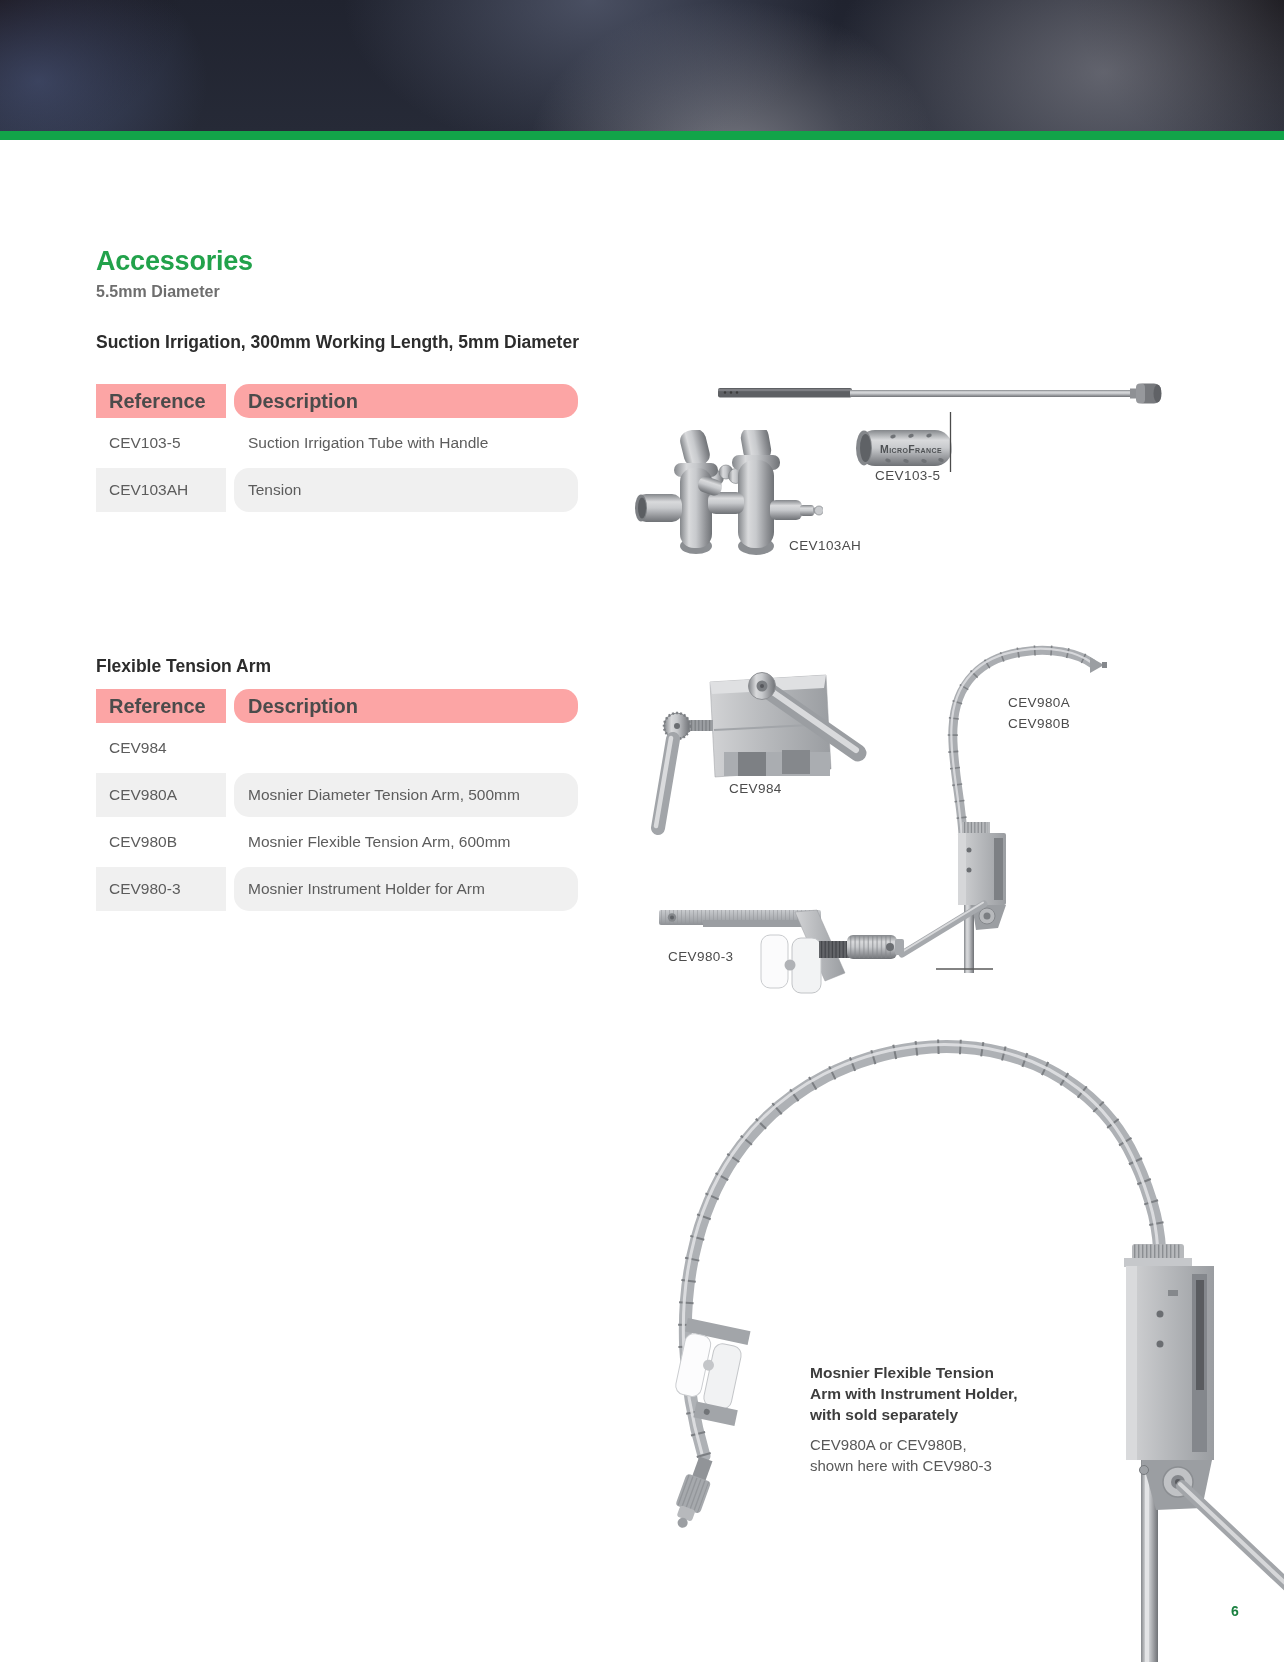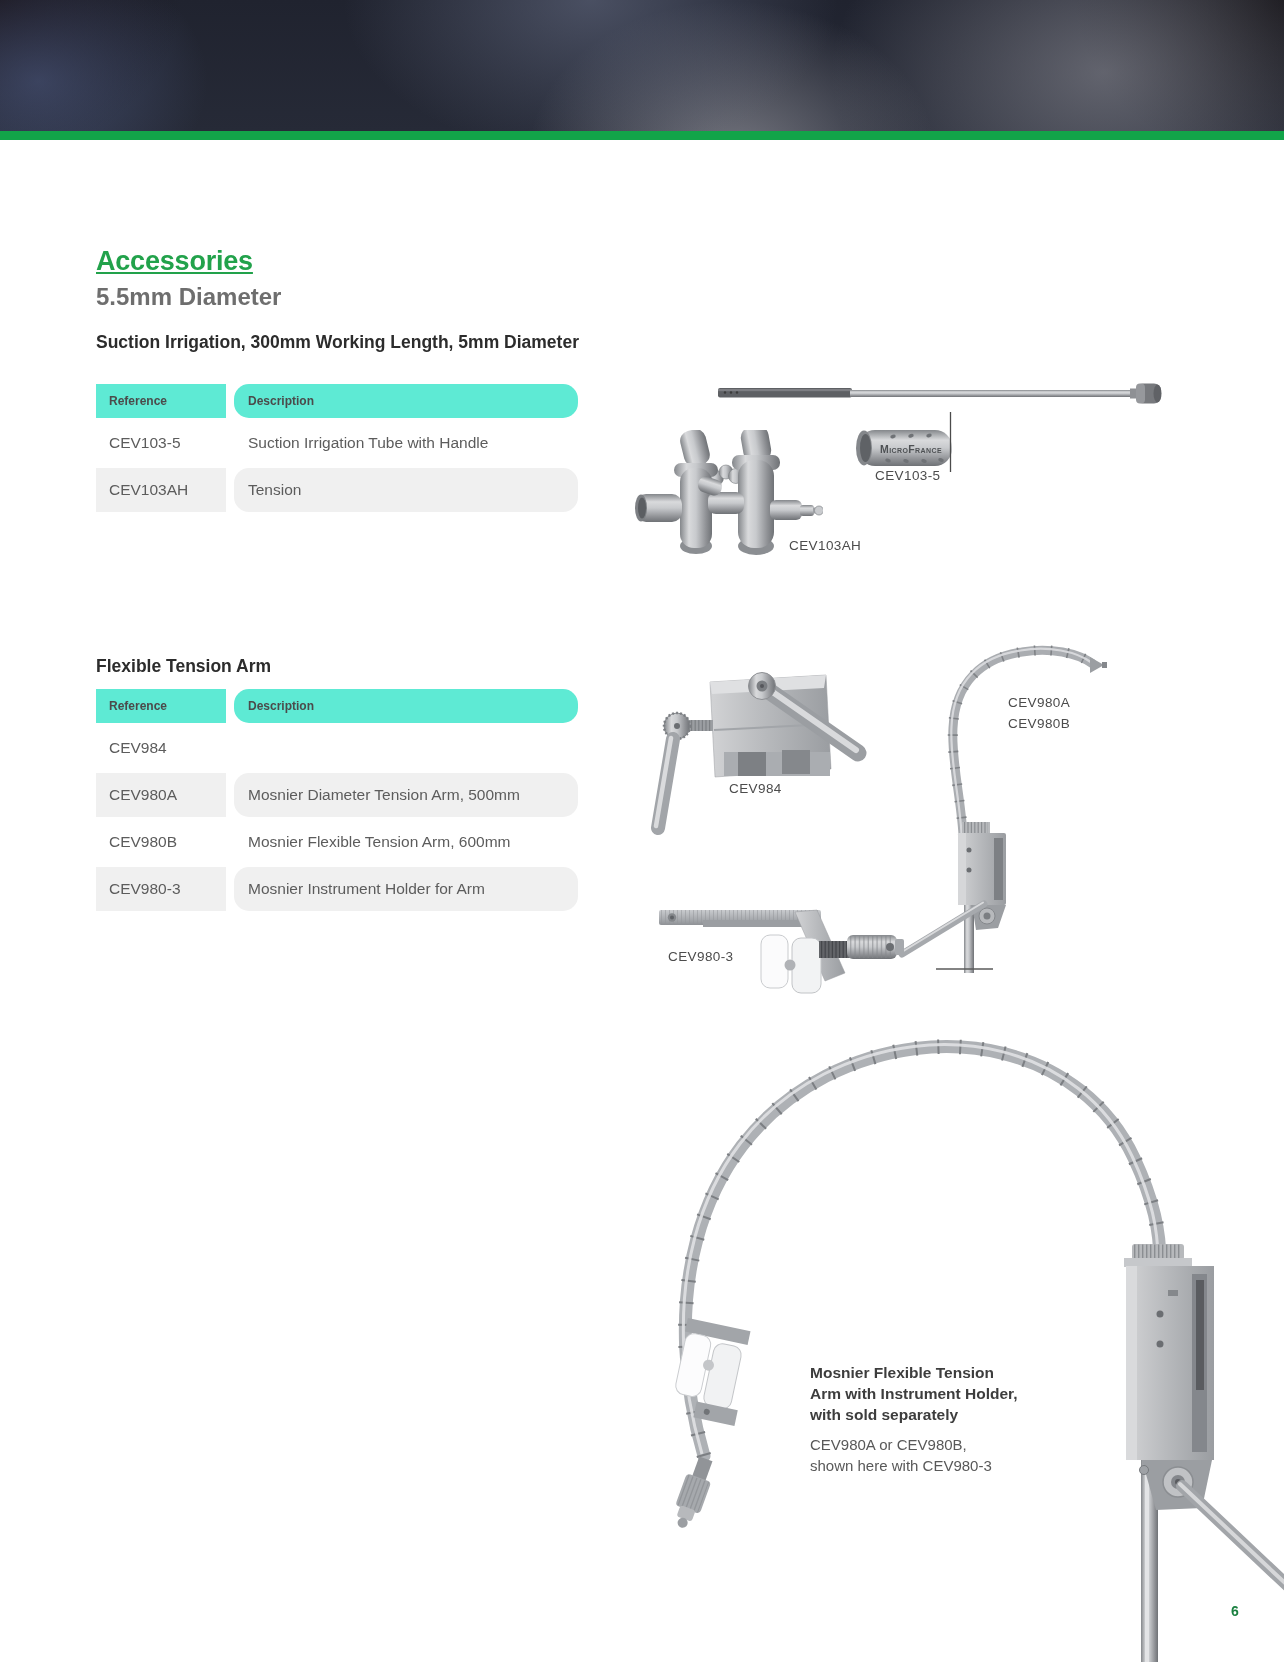--- a/index.html
+++ b/index.html
@@ -16,34 +16,34 @@
       radial-gradient(340px 260px at 57% 120%, rgba(168,168,175,.60), transparent 60%),
       radial-gradient(420px 300px at 86% 55%,  rgba(150,150,158,.55), transparent 65%),
       radial-gradient(260px 200px at 3% 62%,   rgba(88,104,150,.50),  transparent 65%),
       radial-gradient(300px 240px at 100% 0%,  rgba(12,10,14,.90),    transparent 70%),
       radial-gradient(260px 220px at 0% 0%,    rgba(20,14,18,.85),    transparent 70%),
       linear-gradient(180deg,#20232f,#262a37);
   }
   .stripe{position:absolute;left:0;top:131px;width:1284px;height:9px;background:#12a449;}
 
   
-  .title{position:absolute;left:96px;top:246px;margin:0;font-size:27px;font-weight:700;color:#22a24b;letter-spacing:-.2px;text-decoration:underline;}
-  .subtitle{position:absolute;left:96px;top:283px;font-size:24px;font-weight:700;color:#6e6e6e;}
+  .title{position:absolute;left:96px;top:246px;margin:0;font-size:27px;font-weight:700;color:#22a24b;letter-spacing:-.2px;}
+  .subtitle{position:absolute;left:96px;top:283px;font-size:16px;font-weight:700;color:#6e6e6e;}
   .section-title{position:absolute;left:96px;font-size:17.5px;font-weight:700;color:#2c2c2c;}
   .s1{top:332px;} .s2{top:656px;text-align:center;}
 
   
   .tbl{position:absolute;left:96px;width:482px;}
   .trow{display:flex;height:44px;margin-bottom:3px;}
   .trow.head{height:34px;}
   .cell{display:flex;align-items:center;box-sizing:border-box;font-size:15.5px;color:#5c5c5c;}
   .cell.ref{width:130px;padding-left:13px;}
   .cgap{width:8px;background:#ffffff;}
   .cell.desc{flex:1;padding-left:14px;border-radius:15px;}
-  .trow.head .cell{background:#5eead4;font-size:12px;font-weight:700;color:#4b4b4b;}
+  .trow.head .cell{background:#fca5a5;font-size:20px;font-weight:700;color:#4b4b4b;}
   .trow.shade .cell{background:#f0f0f0;}
 
   
   .fig-label{position:absolute;font-size:13.5px;color:#4c4c4c;letter-spacing:.03em;white-space:nowrap;}
   .fig{position:absolute;}
   .caption{position:absolute;left:810px;top:1362px;width:250px;z-index:5;}
   .caption .bline{font-size:15.5px;line-height:21px;font-weight:700;color:#3d3d3d;}
   .caption .rgroup{margin-top:9px;}
   .caption .rline{font-size:15px;line-height:21px;color:#595959;}
   .pagenum{position:absolute;left:1231px;top:1603px;font-size:14px;font-weight:700;color:#1a8040;}

